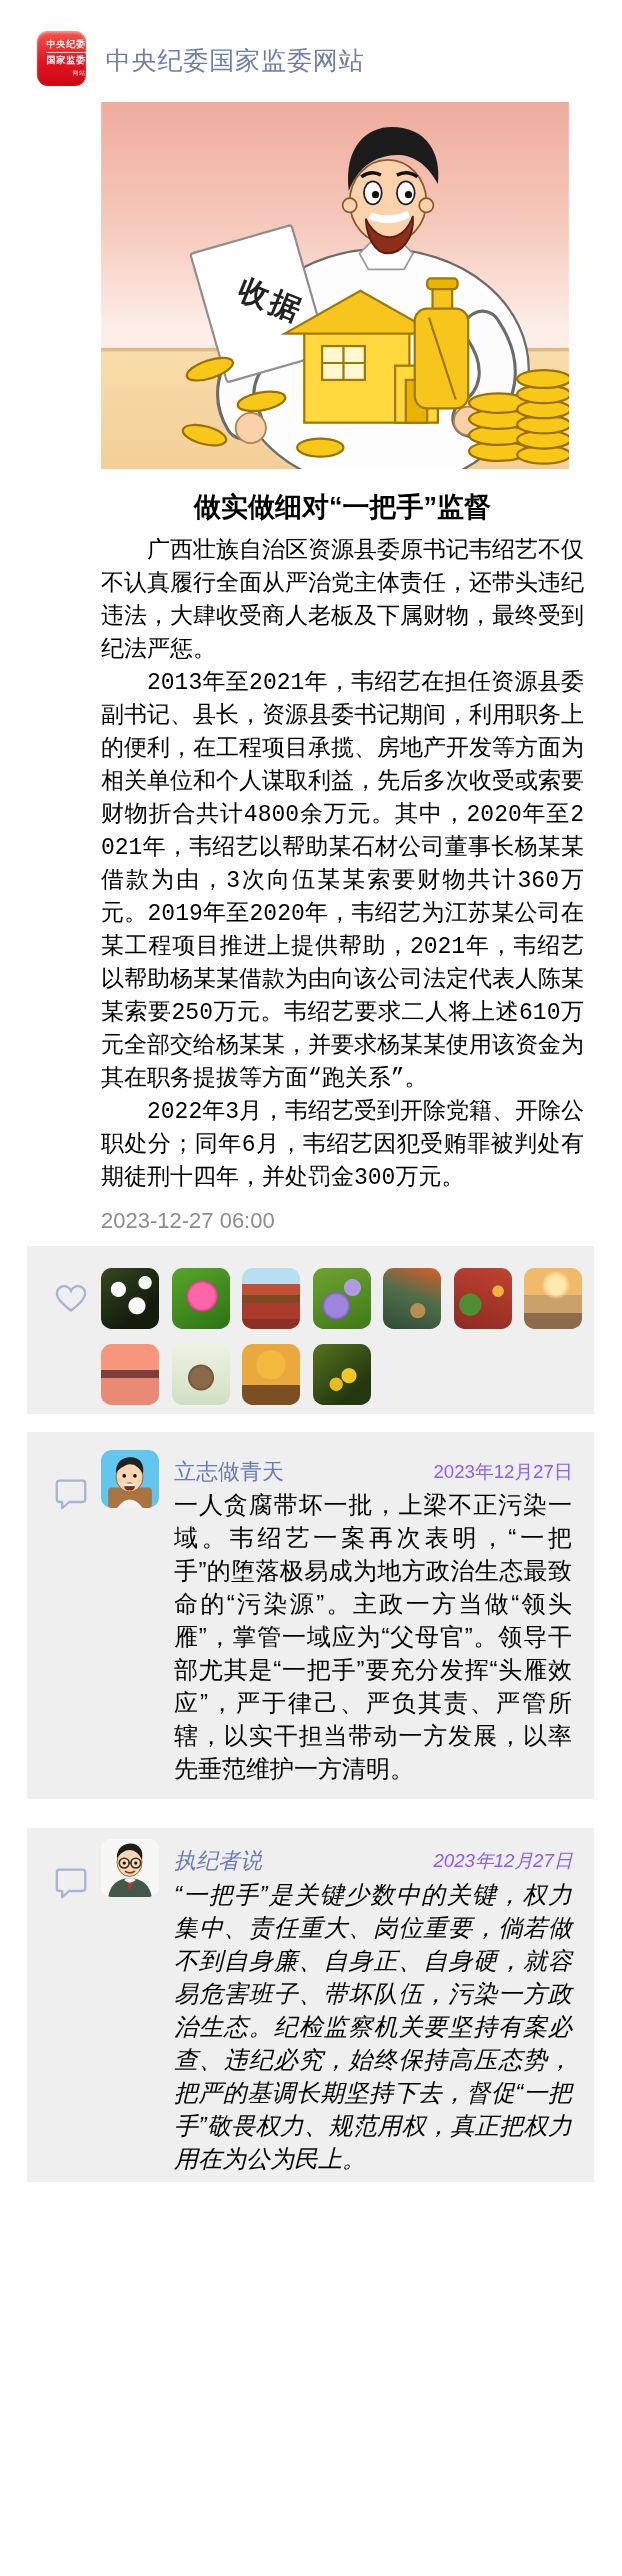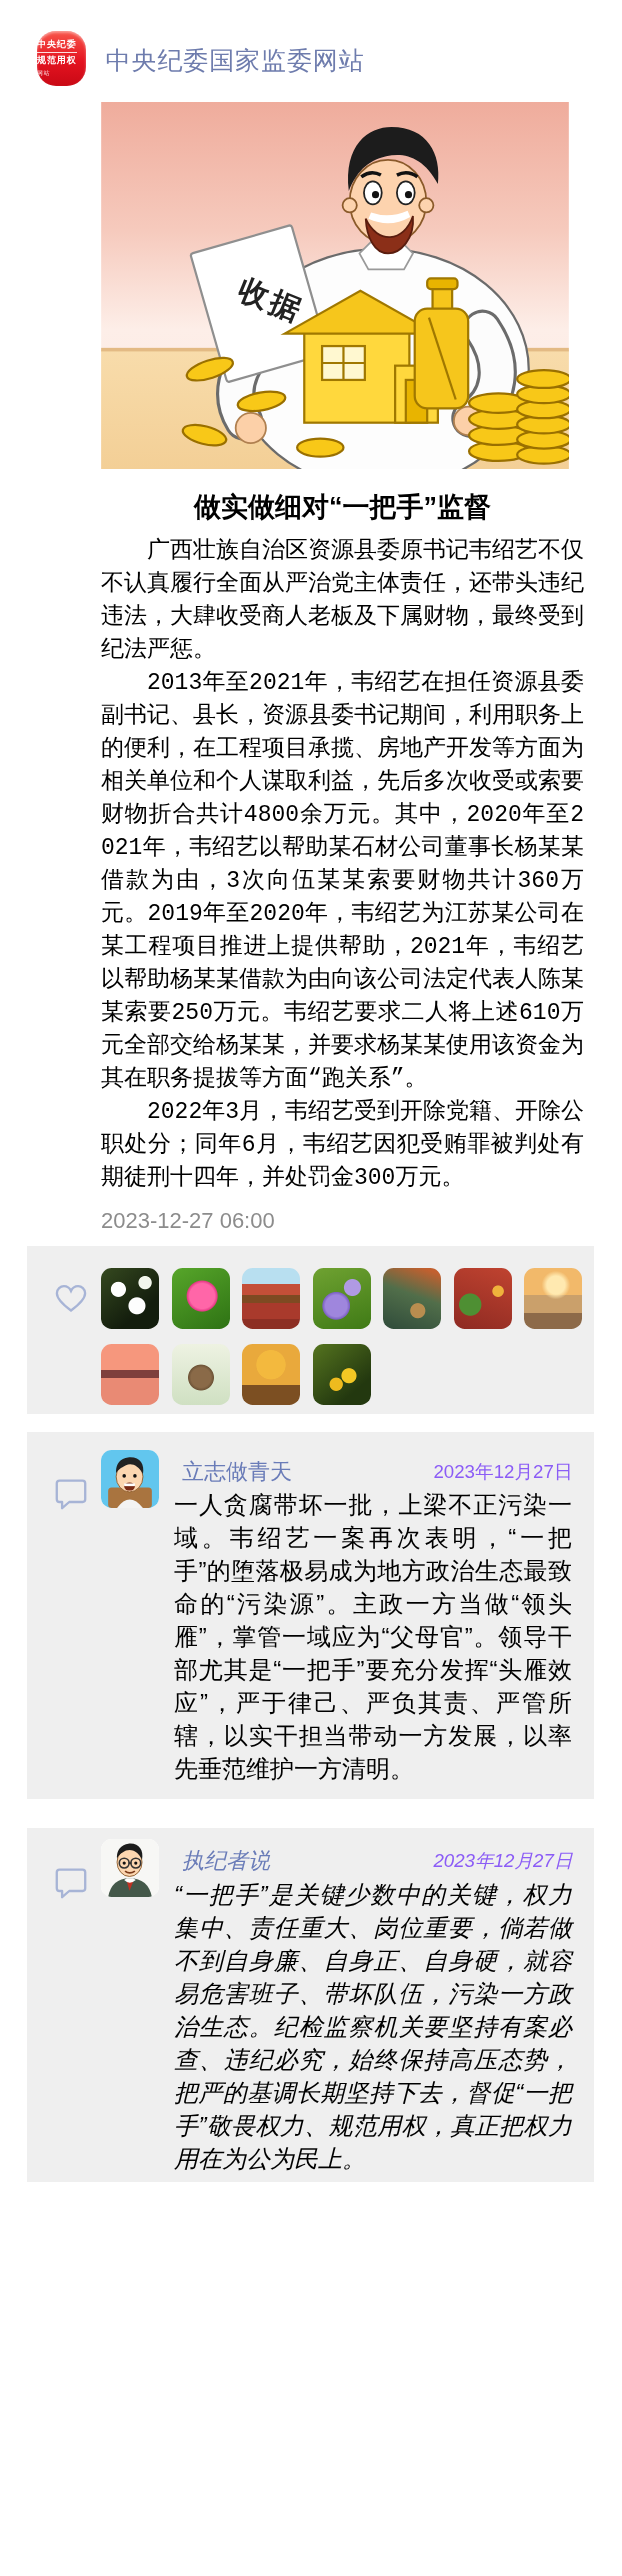--- a/index.html
+++ b/index.html
@@ -4,24 +4,24 @@
 <style>
   html,body{margin:0;padding:0;}
   body{
     width:623px;min-height:2576px;background:#ffffff;
     font-family:"Liberation Sans","DejaVu Sans",sans-serif;
     color:#111;position:relative;
   }
   
   .header{padding:31px 0 0 37px;display:flex;align-items:flex-start;height:71px;}
   .logo{
-    width:49px;height:55px;border-radius:19px;
+    width:49px;height:55px;border-radius:11px;
     background:linear-gradient(180deg,#f8564a 0%,#e41320 55%,#c90915 100%);
     box-shadow:inset 0 1.8px 2.7px rgba(255,255,255,.45);
-    display:flex;flex-direction:column;align-items:flex-start;justify-content:center;
+    display:flex;flex-direction:column;align-items:flex-end;justify-content:center;
     color:#fff;flex:0 0 auto;
   }
   .logo .l1,.logo .l2{font-size:9px;font-weight:bold;line-height:11.6px;letter-spacing:0.9px;}
   .logo .l1{border-bottom:0.9px solid rgba(255,255,255,.85);padding-bottom:1.8px;margin-bottom:1.8px;}
   .logo .l3{font-size:5.8px;opacity:.9;margin-top:2.7px;letter-spacing:0.9px;}
   .site-title{font-size:25px;color:#6e7cad;margin:12.5px 0 0 19.6px;letter-spacing:0.9px;}
   
   .figure{margin:7.1px 0 0 101px;width:468px;height:367px;}
   .figure svg{display:block;}
   
@@ -49,36 +49,36 @@
   .t7{background:radial-gradient(circle at 55% 28%,#ffe9b0 0 9px,transparent 14.3px),linear-gradient(180deg,#f2b96a 0 45%,#caa06b 45% 74%,#8d6a49 74%);}
   .t8{background:linear-gradient(180deg,#f6977d 0 42%,#7e3f3c 42% 56%,#e98a74 56%);}
   .t9{background:radial-gradient(circle at 50% 55%,#8a6a48 0 9.8px,#6f5538 12.5px,transparent 13.4px),linear-gradient(180deg,#eef2e2,#cfe0c2);}
   .t10{background:radial-gradient(circle at 50% 34%,#f3b93e 0 14.3px,transparent 15px),linear-gradient(180deg,#e9a93c 0 68%,#7c4f22 68%);}
   .t11{background:radial-gradient(circle at 62% 52%,#f3c824 0 7.1px,transparent 8px),radial-gradient(circle at 40% 66%,#eebb1e 0 6.2px,transparent 7.1px),linear-gradient(140deg,#55741f,#23380f 75%);}
   
   .comment-block{padding:18px 21.4px 14.3px 74px;}
   .comment-1{margin-top:18px;}
   .comment-2{margin-top:28.5px;padding-top:11.6px;padding-bottom:7.1px;font-style:italic;}
   .bubble-icon{position:absolute;left:27px;top:46px;}
-  .comment-head{display:flex;align-items:flex-start;gap:8px;}
+  .comment-head{display:flex;align-items:flex-start;}
   .avatar{width:58px;height:58px;border-radius:10.7px;overflow:hidden;flex:0 0 auto;background:#fff;}
   .username{font-size:22px;color:#6a7cb8;margin:7.1px 0 0 15px;}
   .comment-date{font-size:18.7px;color:#8b5cf6;margin:9px 0 0 auto;}
   .comment-text{
     margin:-19.6px 0 0 73px;width:398px;font-size:24px;line-height:33px;color:#000;
     text-align:justify;word-break:break-all;
   }
 </style>
 </head>
 <body>
 
 <header class="header">
   <div class="logo">
     <span class="l1">中央纪委</span>
-    <span class="l2">规范用权</span>
+    <span class="l2">国家监委</span>
     <span class="l3">网站</span>
   </div>
   <div class="site-title">中央纪委国家监委网站</div>
 </header>
 
 <figure class="figure" style="margin-top:0;">
   <svg width="468" height="367" viewBox="0 0 525 412">
     <defs>
       <linearGradient id="sky" x1="0" y1="0" x2="0" y2="1">
         <stop offset="0" stop-color="#efac9c"></stop>

